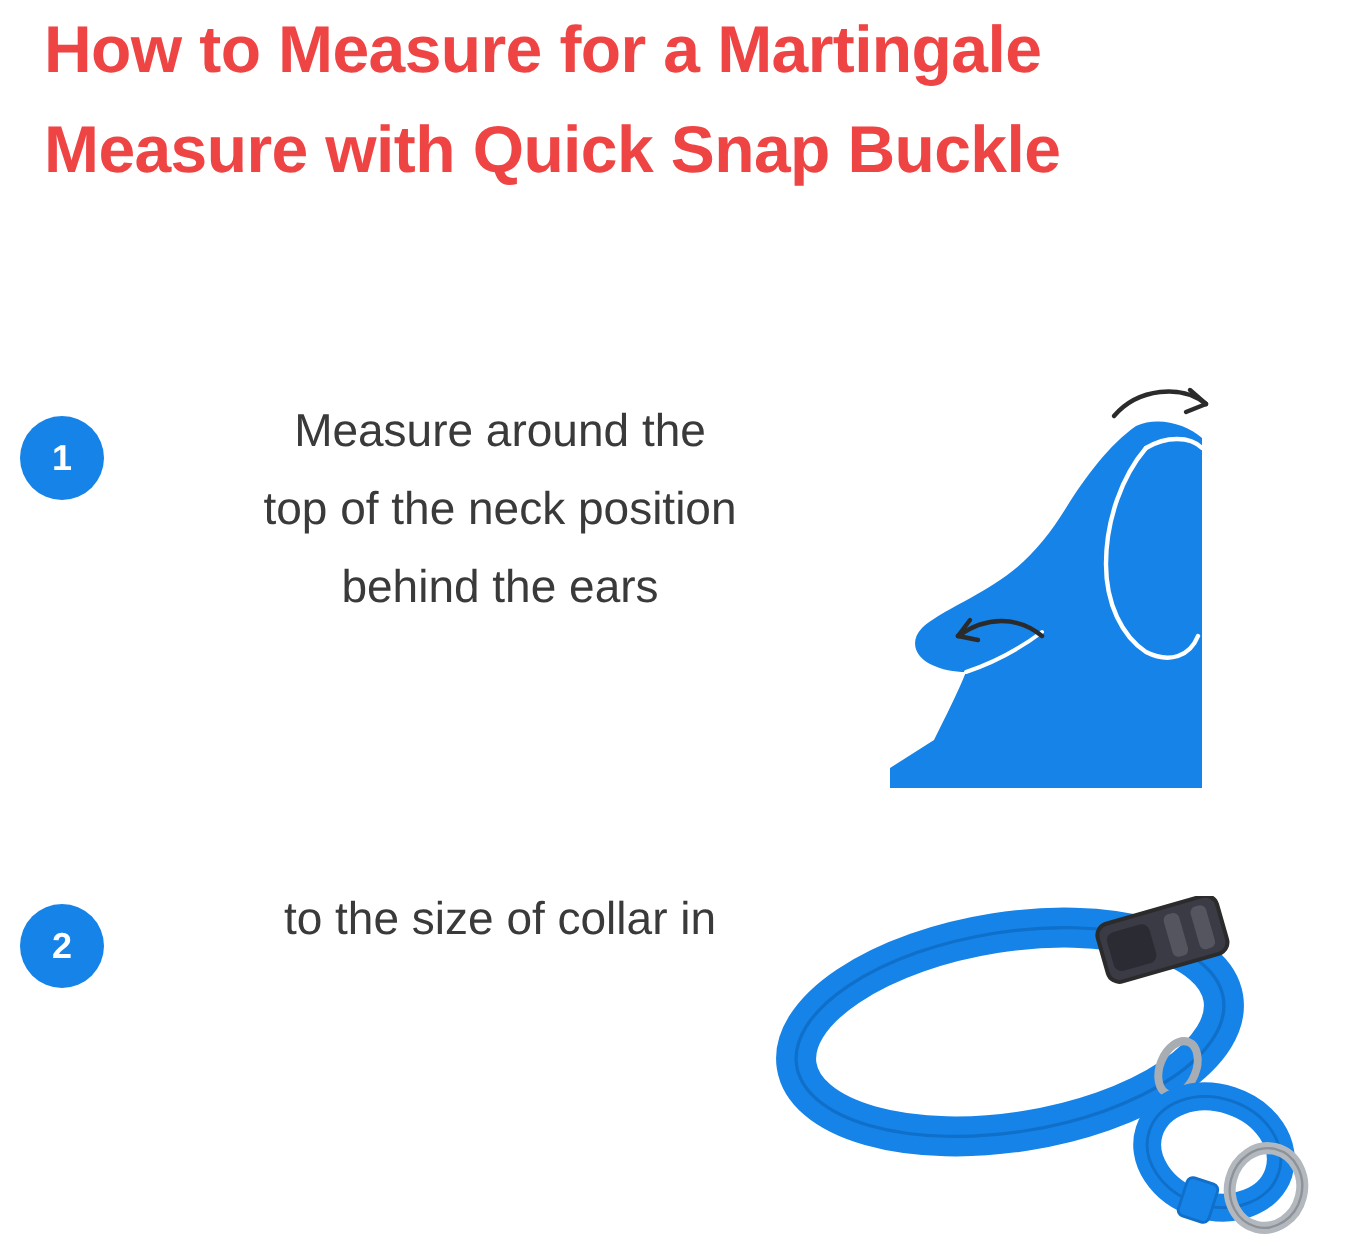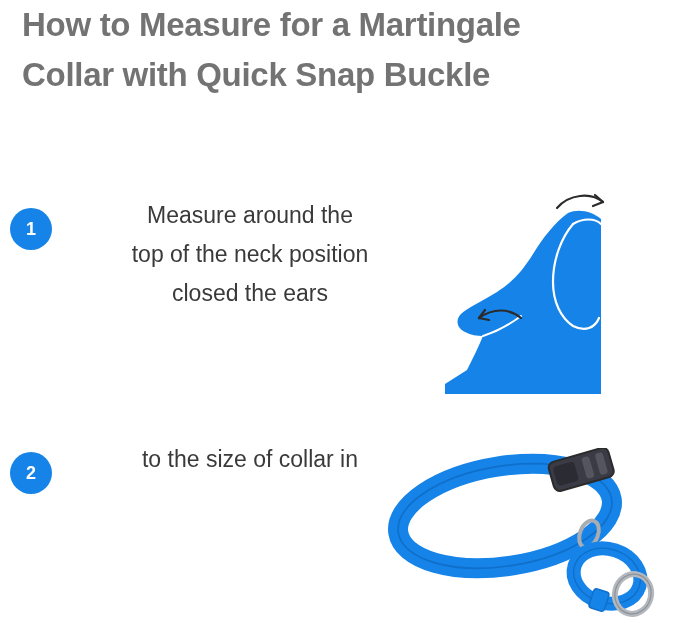--- a/index.html
+++ b/index.html
@@ -23,21 +23,21 @@
 
   
   .title {
     position: absolute;
     left: 22px;
     top: 0px;
     width: 650px;
     font-size: 33px;
     line-height: 50px;
     font-weight: bold;
-    color: #737373;
+    color: #ef4444;
     letter-spacing: -0.3px;
   }
   .title .line {
     display: block;
     white-space: nowrap;
   }
 
   
   .step {
     position: absolute;
@@ -80,33 +80,33 @@
   #art-dog  { left: 405px; top: -10px; }
   #art-collar { left: 355px; top: 8px; }
 </style>
 </head>
 <body>
 
 <div class="page">
 
   <div class="title">
     <span class="line">How to Measure for a Martingale</span>
-    <span class="line">Collar with Quick Snap Buckle</span>
+    <span class="line">Measure with Quick Snap Buckle</span>
   </div>
 
   <div class="step" id="step-1">
 
     <div class="badge">
       <span>1</span>
     </div>
 
     <div class="step-text">
       <span class="line">Measure around the</span>
       <span class="line">top of the neck position</span>
-      <span class="line">closed the ears</span>
+      <span class="line">behind the ears</span>
     </div>
 
     <div class="art" id="art-dog">
       <svg width="260" height="230" viewBox="0 0 260 230" xmlns="http://www.w3.org/2000/svg">
 
         <path d="M163 27
                  C 150 36, 138 52, 128 68
                  C 118 84, 108 96, 92 106
                  C 76 116, 62 122, 56 128
                  C 50 134, 52 142, 60 146

